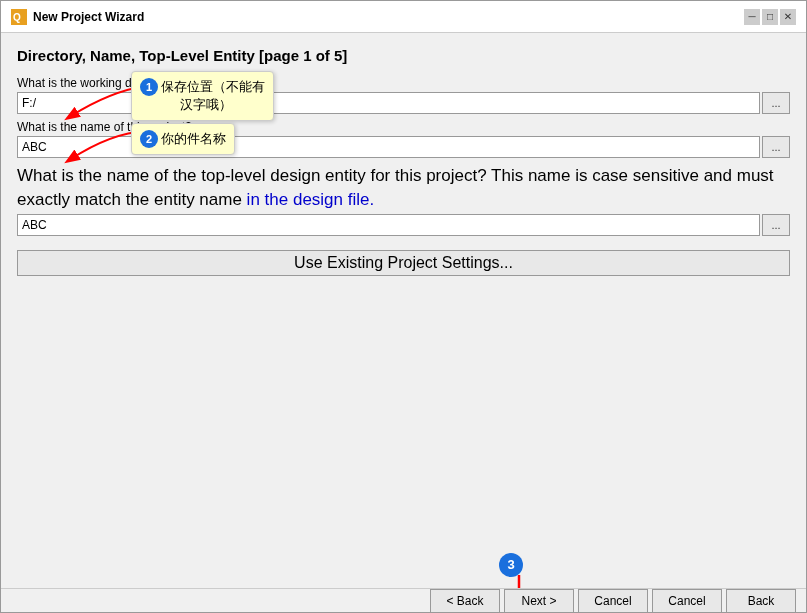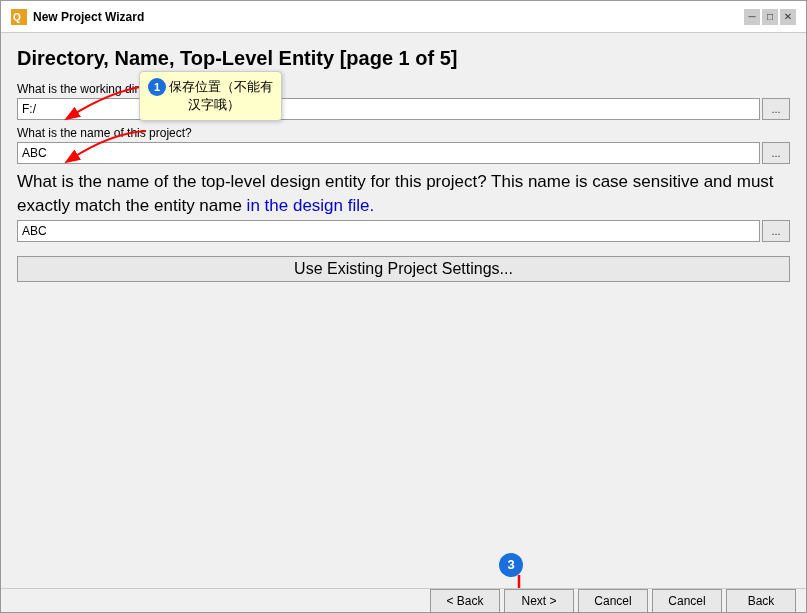--- a/index.html
+++ b/index.html
@@ -61,21 +61,21 @@
     .content {
       flex: 1;
       padding: 14px 16px 10px 16px;
       display: flex;
       flex-direction: column;
       gap: 0;
       overflow: hidden;
       position: relative;
     }
     .page-title {
-      font-size: 20px;
+      font-size: 15px;
       font-weight: bold;
       color: #000;
       margin-bottom: 12px;
     }
     .form-section {
       margin-bottom: 6px;
     }
     .form-label {
       font-size: 12px;
       color: #000;
@@ -252,34 +252,37 @@
         <button class="browse-btn">...</button>
       </div>
     </div>
 
     <button class="use-existing-btn">Use Existing Project Settings...</button>
 
     <div class="main-area"></div>
 
     <div class="annotation-container">
 
-      <div class="annotation-bubble" style="left: 138px; top: 38px; z-index:10;">
+      <div class="annotation-bubble" style="left: 130px; top: 38px; z-index:10;">
         <span class="circle-num">1</span><span>保存位置（不能有</span><br>
         <span style="margin-left:40px;text-align:right;">汉字哦）</span>
       </div>
 
       <svg class="arrow-svg" style="left:50px; top:38px; width:100px; height:60px;" viewBox="0 0 100 60">
         <defs>
           <marker id="arrowhead1" markerWidth="8" markerHeight="8" refX="4" refY="3" orient="auto">
             <path d="M0,0 L0,6 L8,3 z" fill="red"></path>
           </marker>
         </defs>
         <path d="M 95,15 Q 60,20 20,45" stroke="red" stroke-width="2" fill="none" marker-end="url(#arrowhead1)"></path>
       </svg>
 
+      <div class="annotation-bubble" style="left: 130px; top: 90px; z-index:10;">
+        <span class="circle-num">2</span><span>你的</span><span>件名称</span>
+      </div>
 
       <svg class="arrow-svg" style="left:50px; top:88px; width:100px; height:55px;" viewBox="0 0 100 55">
         <defs>
           <marker id="arrowhead2" markerWidth="8" markerHeight="8" refX="4" refY="3" orient="auto">
             <path d="M0,0 L0,6 L8,3 z" fill="red"></path>
           </marker>
         </defs>
         <path d="M 95,10 Q 60,12 20,38" stroke="red" stroke-width="2" fill="none" marker-end="url(#arrowhead2)"></path>
       </svg>
 

